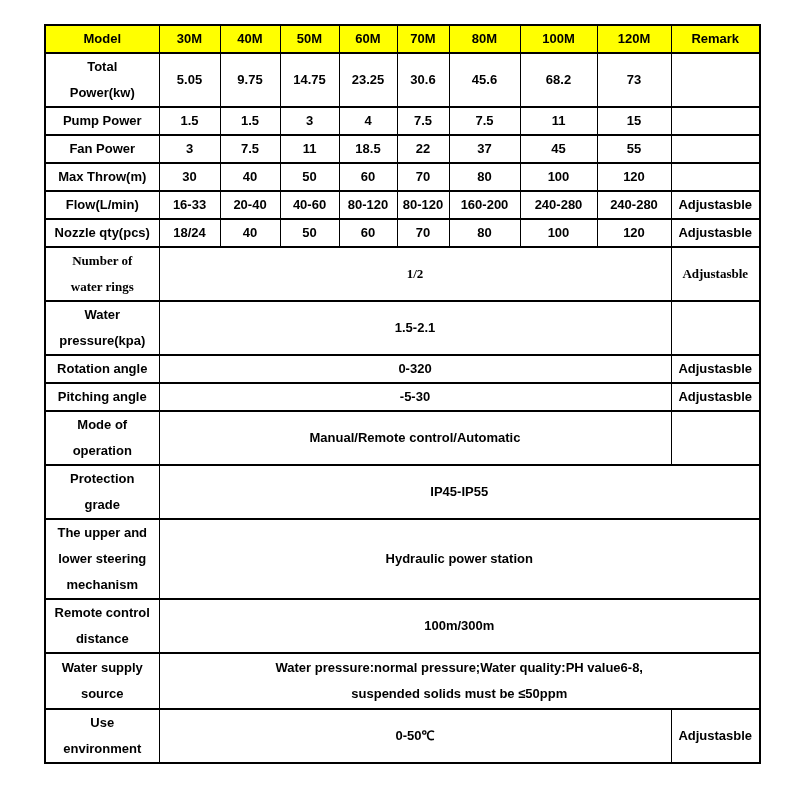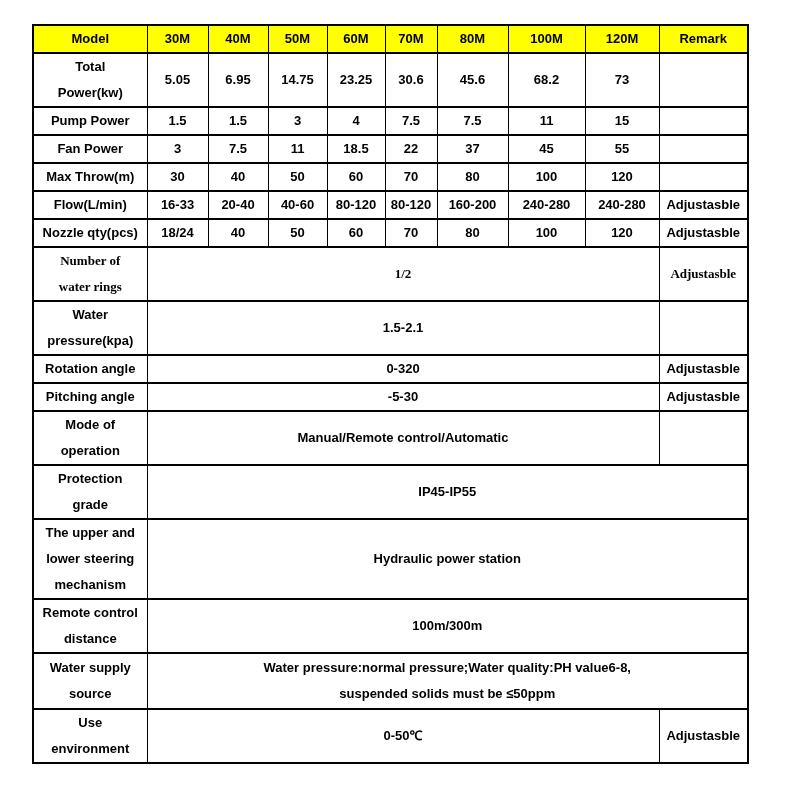--- a/index.html
+++ b/index.html
@@ -5,21 +5,21 @@
   html, body {
     margin: 0;
     padding: 0;
     background: #ffffff;
     width: 805px;
     height: 785px;
     overflow: hidden;
   }
   .table-wrap {
     position: absolute;
-    left: 32px;
+    left: 44px;
     top: 24px;
   }
   table.spec {
     border-collapse: collapse;
     table-layout: fixed;
     width: 715px;
     font-family: "Liberation Sans", sans-serif;
     font-weight: 700;
     font-size: 13px;
     color: #000000;
@@ -79,21 +79,21 @@
         <th>100M</th>
         <th>120M</th>
         <th>Remark</th>
       </tr>
     </thead>
     <tbody>
       <tr class="h52">
         <td>Total
 Power(kw)</td>
         <td>5.05</td>
-        <td>6.95</td>
+        <td>9.75</td>
         <td>14.75</td>
         <td>23.25</td>
         <td>30.6</td>
         <td>45.6</td>
         <td>68.2</td>
         <td>73</td>
         <td></td>
       </tr>
       <tr class="h26">
         <td>Pump Power</td>

